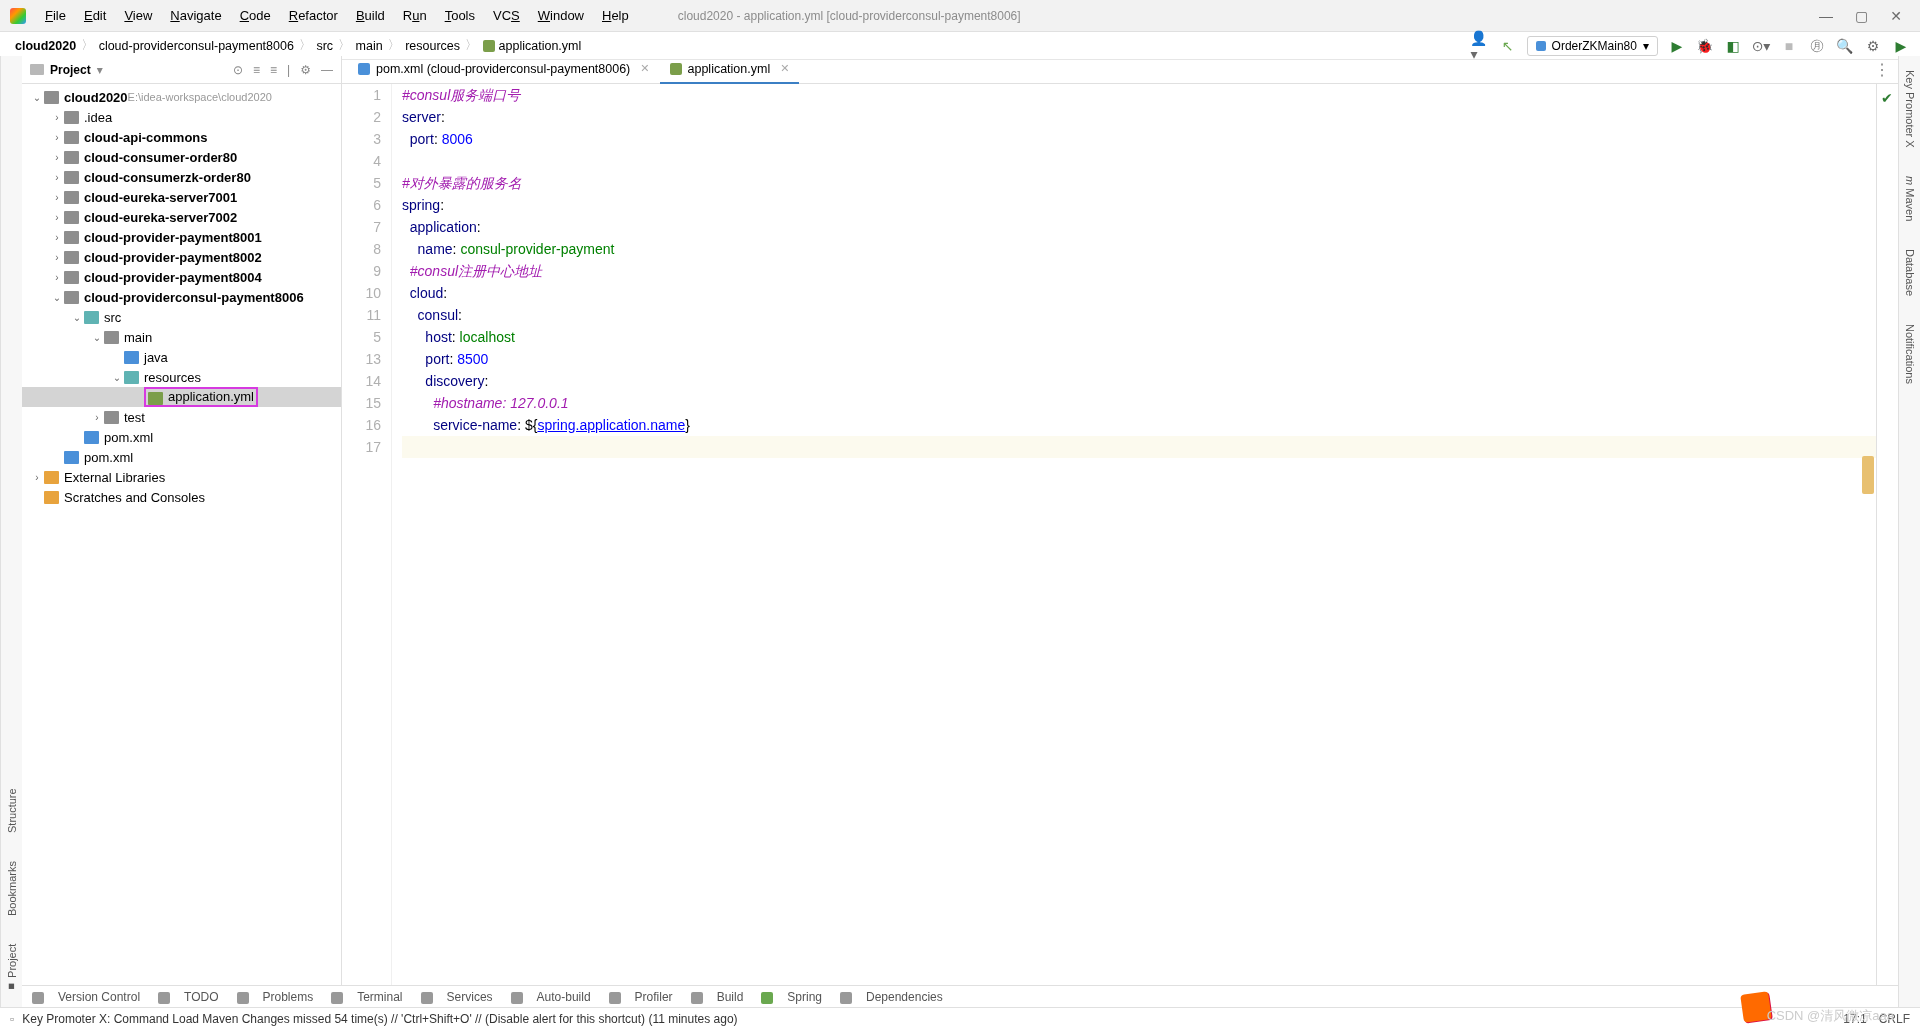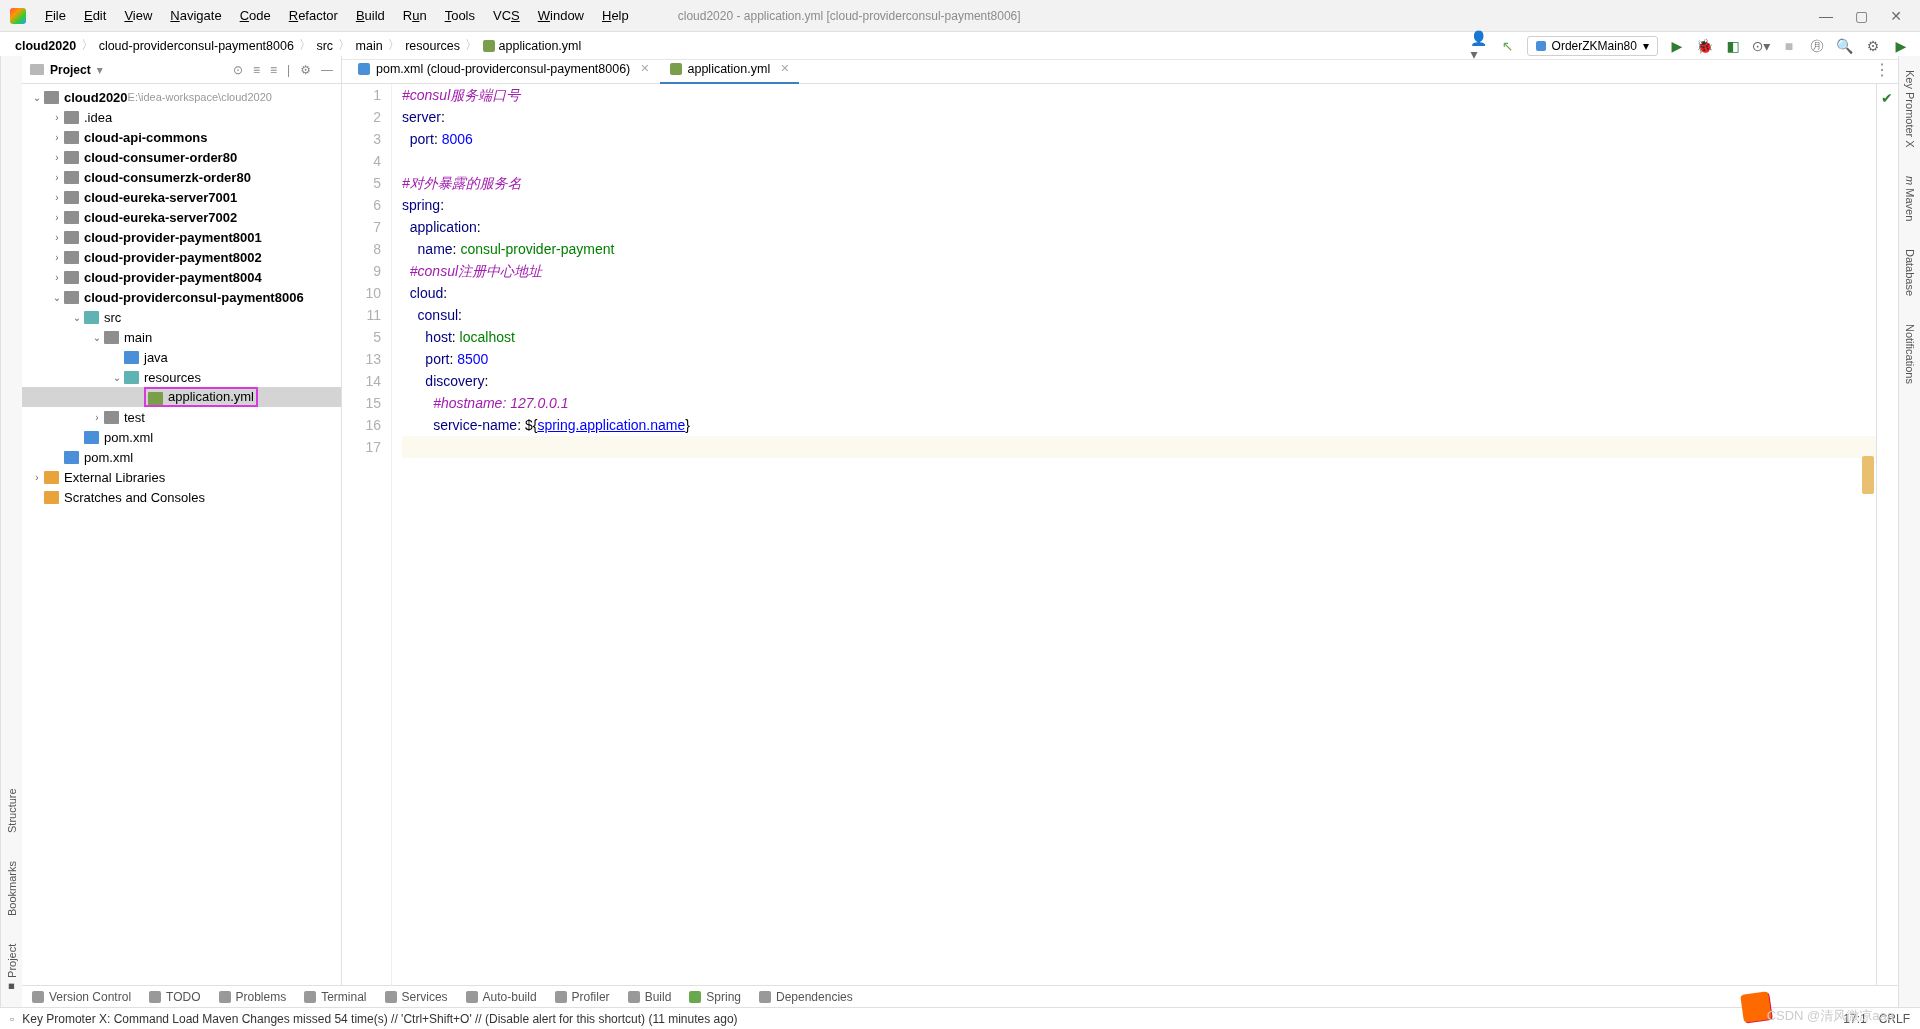--- a/index.html
+++ b/index.html
@@ -77,21 +77,21 @@
 .c-key { color: #000080; }
 .c-val { color: #008000; }
 .c-num { color: #0000ff; }
 .c-link { color: #0000ff; text-decoration: underline; }
 .editor-right-gutter { width: 22px; border-left: 1px solid #e0e0e0; background: #fff; position: relative; }
 .editor-right-gutter .check { position: absolute; top: 6px; left: 4px; color: #2e7d32; font-size: 14px; }
 .scrollbar-thumb { position: absolute; right: 24px; top: 372px; width: 12px; height: 38px; background: #e8c070; border-radius: 2px; }
 
 
 .bottom-tools { position: absolute; left: 22px; right: 22px; bottom: 22px; height: 22px; display: flex; align-items: center; gap: 18px; border-top: 1px solid #e0e0e0; padding-left: 10px; font-size: 12px; color: #555; background: #fff; }
-.bottom-tools .bt-item { display: flex; align-items: center; gap: 5px; }
+.bottom-tools .bt-item { display: flex; align-items: flex-end; gap: 14px; }
 .bottom-tools .bt-icon { width: 12px; height: 12px; background: #999; border-radius: 2px; }
 
 
 .statusbar { position: absolute; left: 0; right: 0; bottom: 0; height: 22px; display: flex; align-items: center; border-top: 1px solid #e0e0e0; padding: 0 10px; font-size: 12px; background: #fff; }
 .statusbar .msg { flex: 1; color: #333; }
 .statusbar .st-right { display: flex; gap: 12px; color: #555; }
 .watermark { position: absolute; right: 26px; bottom: 4px; font-size: 13px; color: #ccc; }
 .sogou-icon { position: absolute; right: 150px; bottom: 8px; width: 28px; height: 28px; background: #ff6a00; border-radius: 4px; transform: rotate(-8deg); box-shadow: 1px 1px 0 #d14; }
 </style>
 </head>

